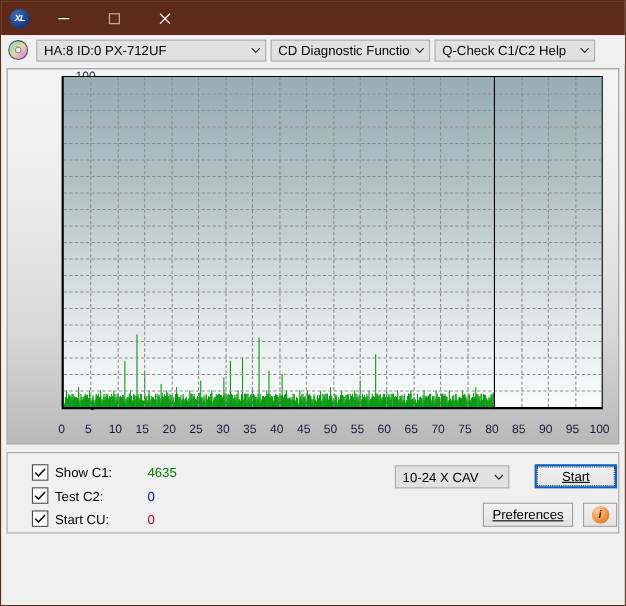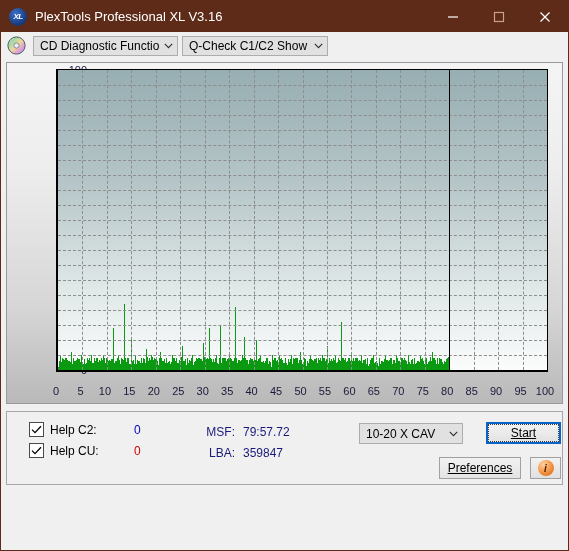--- a/index.html
+++ b/index.html
@@ -157,21 +157,20 @@
   }
   .statusbar span{color:#e02020;font-size:12px;padding-left:4px;}
 </style>
 </head>
 <body>
 
 <div class="window">
 
   <div class="titlebar">
     <div class="app-icon">XL</div>
-    <div class="title-text">PlexTools Professional XL V3.16</div>
     <div class="win-btn">
       <svg width="12" height="12" viewBox="0 0 12 12">
           <line x1="1" y1="6" x2="11" y2="6" stroke="#fff" stroke-width="1.2"></line>
         </svg>
     </div>
     <div class="win-btn">
       <svg width="12" height="12" viewBox="0 0 12 12">
           <rect x="1.5" y="1.5" width="9" height="9" fill="none" stroke="#c9a08e" stroke-width="1.2"></rect>
         </svg>
     </div>
@@ -193,30 +192,38 @@
               <stop offset="25%" stop-color="#9fd8a8"></stop>
             <stop offset="50%" stop-color="#f0d89a"></stop>
               <stop offset="75%" stop-color="#e09ad8"></stop>
             <stop offset="100%" stop-color="#8fb8e8"></stop>
           </linearGradient>
         </defs>
         <circle cx="9.5" cy="9.5" r="8.6" fill="url(#dg)" stroke="#4a5a6a" stroke-width="1"></circle>
         <circle cx="9.5" cy="9.5" r="2.6" fill="#e8eef4" stroke="#6a7a8a" stroke-width="0.8"></circle>
       </svg>
     </span>
+    <div class="combo" id="dev-combo">
+      <span class="lbl">HA:8 ID:0  PX-712UF</span>
+      <span class="chev">
+        <svg width="9" height="6" viewBox="0 0 9 6">
+            <polyline points="0.8,0.8 4.5,4.6 8.2,0.8" fill="none" stroke="#303030" stroke-width="1.1"></polyline>
+          </svg>
+      </span>
+    </div>
     <div class="combo" id="func-combo">
       <span class="lbl">CD Diagnostic Functions</span>
       <span class="chev">
         <svg width="9" height="6" viewBox="0 0 9 6">
             <polyline points="0.8,0.8 4.5,4.6 8.2,0.8" fill="none" stroke="#303030" stroke-width="1.1"></polyline>
           </svg>
       </span>
     </div>
     <div class="combo" id="test-combo">
-      <span class="lbl">Q-Check C1/C2 Show</span>
+      <span class="lbl">Q-Check C1/C2 Help</span>
       <span class="chev">
         <svg width="9" height="6" viewBox="0 0 9 6">
             <polyline points="0.8,0.8 4.5,4.6 8.2,0.8" fill="none" stroke="#303030" stroke-width="1.1"></polyline>
           </svg>
       </span>
     </div>
   </div>
 
   <div class="chart-panel">
     <div class="plot-wrap">
@@ -1308,47 +1315,46 @@
   </div>
 
   <div class="bottom-panel">
     <div class="chk-col">
       <div class="chk-row">
         <span class="chk">
           <svg width="11" height="9" viewBox="0 0 11 9">
               <polyline points="1,4.6 4,7.6 10,1.2" fill="none" stroke="#000" stroke-width="1.3"></polyline>
             </svg>
         </span>
-        <span class="chk-label">Help C2:</span>
+        <span class="chk-label">Show C1:</span>
+        <span class="chk-val" id="c1val" style="color: rgb(0, 128, 0);">4635</span>
+      </div>
+      <div class="chk-row">
+        <span class="chk">
+          <svg width="11" height="9" viewBox="0 0 11 9">
+              <polyline points="1,4.6 4,7.6 10,1.2" fill="none" stroke="#000" stroke-width="1.3"></polyline>
+            </svg>
+        </span>
+        <span class="chk-label">Test C2:</span>
         <span class="chk-val" id="c2val" style="color: rgb(0, 0, 192);">0</span>
       </div>
       <div class="chk-row">
         <span class="chk">
           <svg width="11" height="9" viewBox="0 0 11 9">
               <polyline points="1,4.6 4,7.6 10,1.2" fill="none" stroke="#000" stroke-width="1.3"></polyline>
             </svg>
         </span>
-        <span class="chk-label">Help CU:</span>
+        <span class="chk-label">Start CU:</span>
         <span class="chk-val" id="cuval" style="color: rgb(208, 0, 0);">0</span>
       </div>
     </div>
 
-    <div class="msf-col">
-      <div class="msf-row">
-        <span class="msf-key">MSF:</span>
-        <span>79:57.72</span>
-      </div>
-      <div class="msf-row">
-        <span class="msf-key">LBA:</span>
-        <span>359847</span>
-      </div>
-    </div>
 
     <div class="speed-combo">
-      <span class="lbl" style="padding-left:6px;flex:1 1 auto;">10-20 X CAV</span>
+      <span class="lbl" style="padding-left:6px;flex:1 1 auto;">10-24 X CAV</span>
       <span class="chev" style="width:17px;display:flex;align-items:center;justify-content:center;">
         <svg width="9" height="6" viewBox="0 0 9 6">
             <polyline points="0.8,0.8 4.5,4.6 8.2,0.8" fill="none" stroke="#303030" stroke-width="1.1"></polyline>
           </svg>
       </span>
     </div>
 
     <div class="btn" id="start-btn">
       <div class="inner">
           <span><u>Start</u></span>

